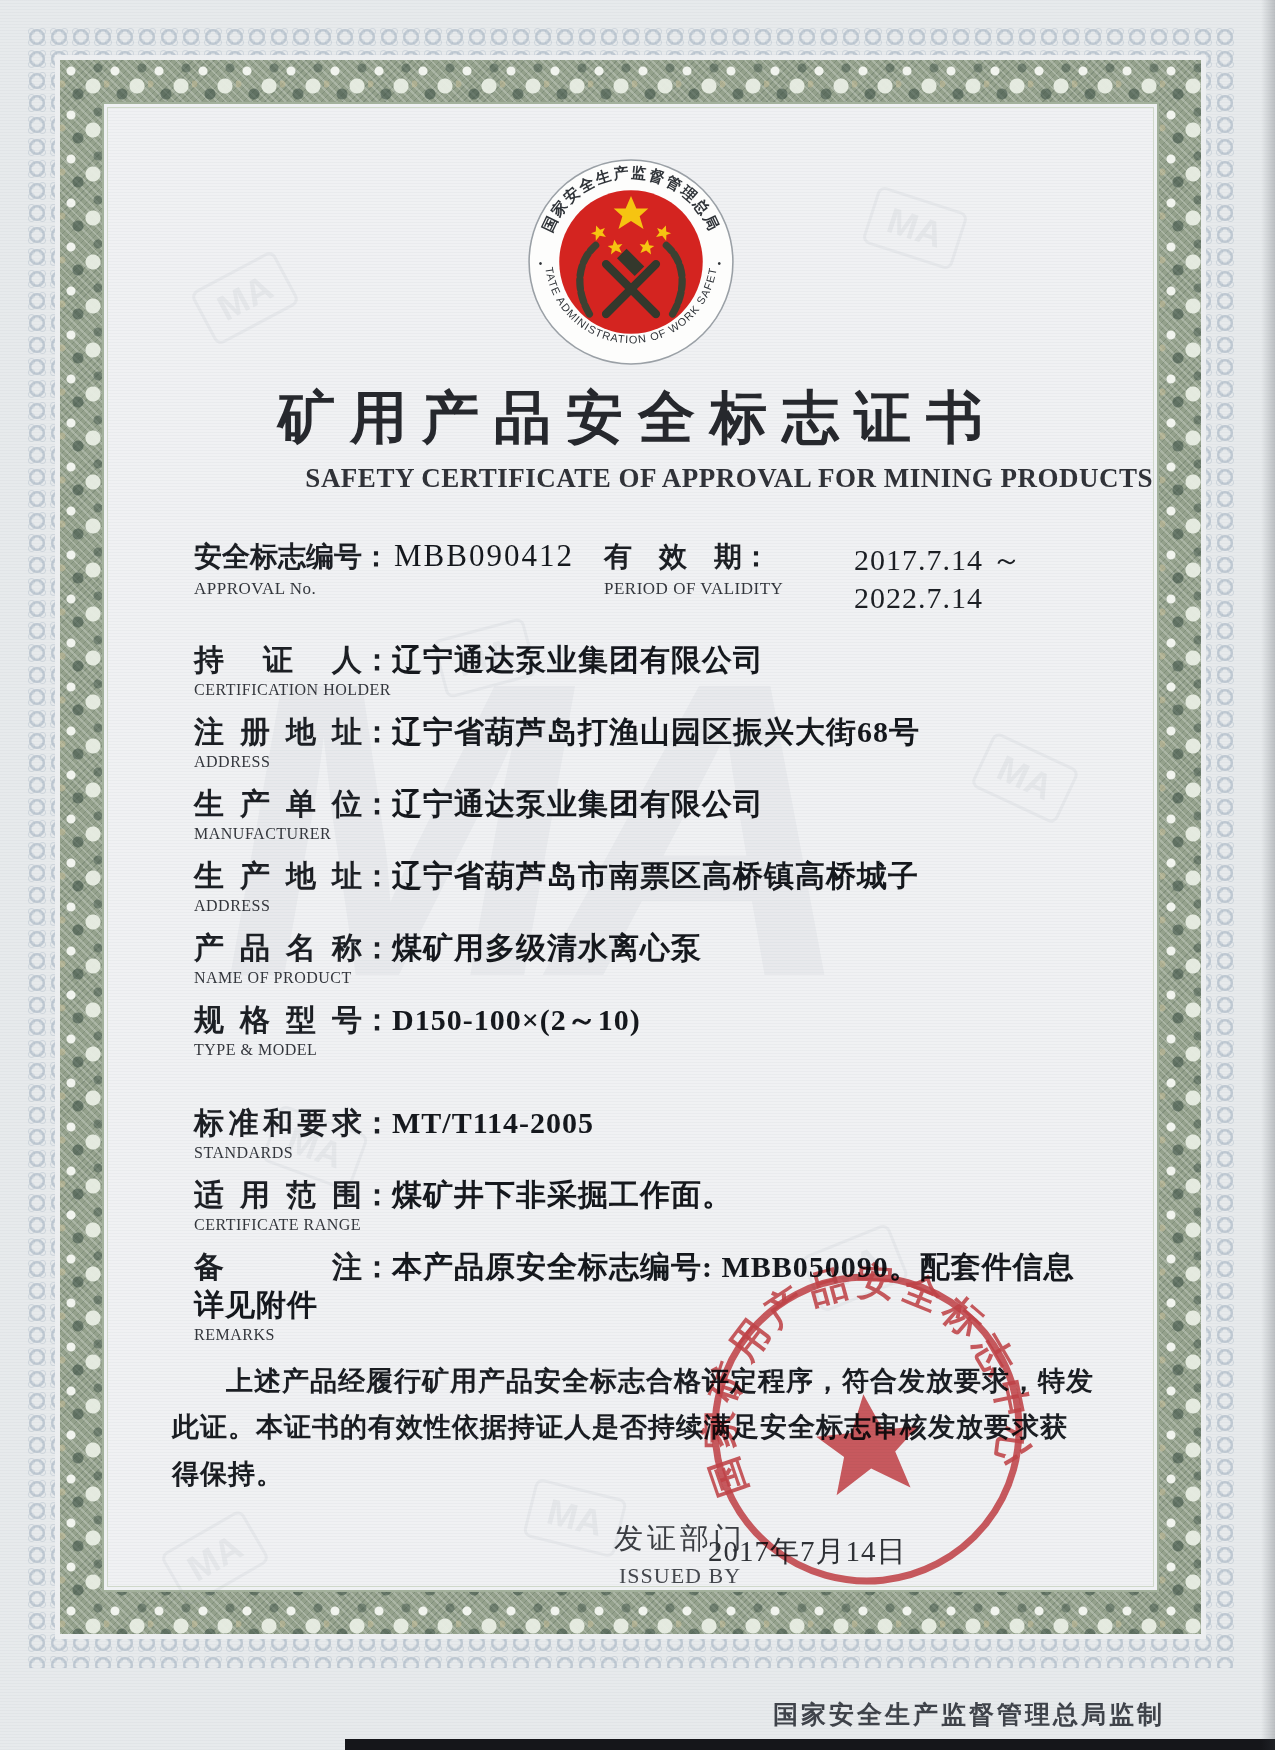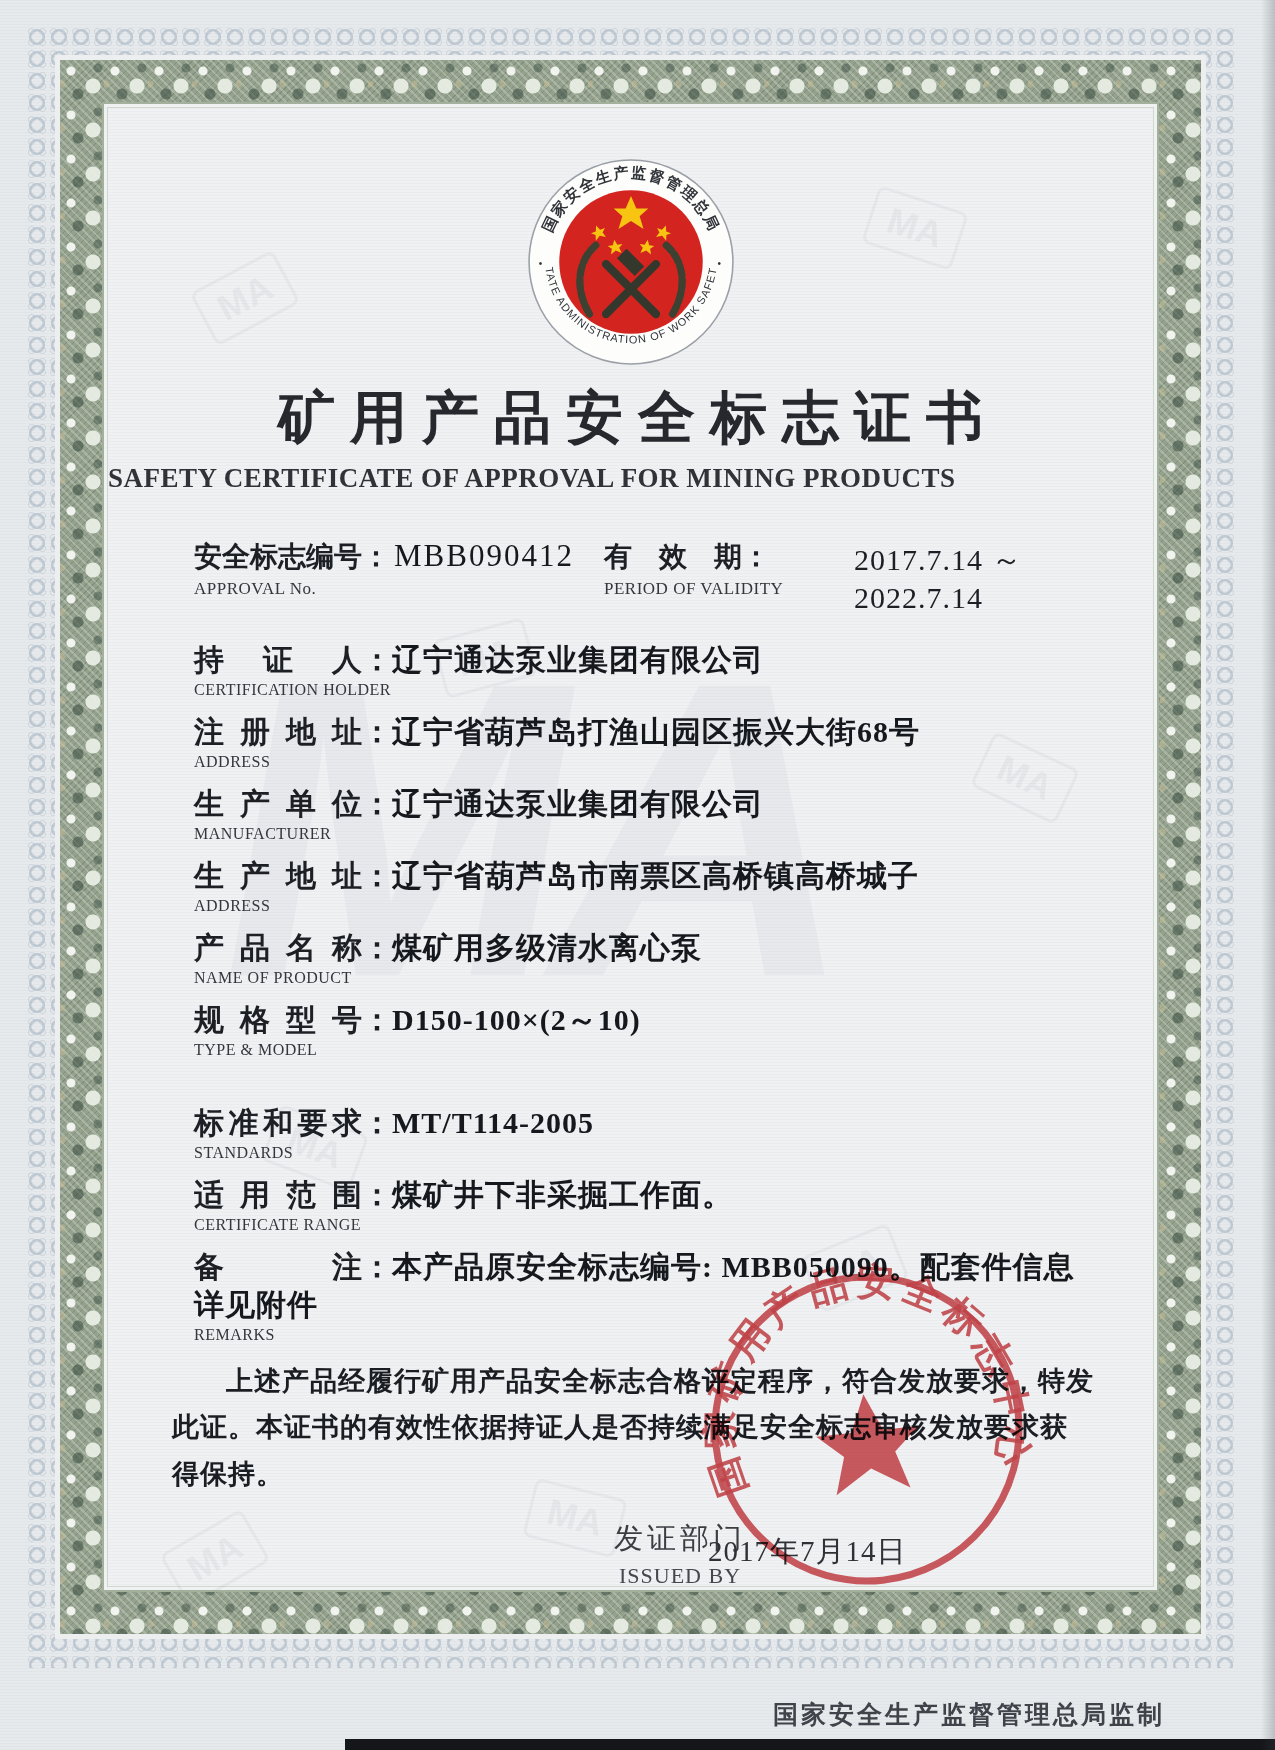--- a/index.html
+++ b/index.html
@@ -62,21 +62,21 @@
   
   .emblem-wrap { position:relative; z-index:1; padding-top:50px; text-align:center; }
   .emblem { width:208px; height:208px; }
 
   
   .title-zh {
     position:relative; z-index:1; margin-top:10px; text-align:center;
     font-size:57px; font-weight:bold; color:#26282d; letter-spacing:15px; text-indent:15px;
   }
   .title-en {
-    position:relative; z-index:1; margin-top:6px; text-align:left;
+    position:relative; z-index:1; margin-top:6px; text-align:right;
     font-size:27px; font-weight:bold; color:#303238; letter-spacing:.5px;
   }
 
   
   .approval-row { position:relative; z-index:1; display:flex; margin:44px 60px 0 86px; }
   .app-no { width:410px; }
   .app-validity { width:250px; }
   .app-dates { flex:1; padding-top:2px; font-size:30px; color:#1c1f24; letter-spacing:1px; }
   .zh-cap { font-size:28px; font-weight:bold; color:#1c1f24; }
   .en-cap { font-size:17px; color:#33363c; margin-top:3px; letter-spacing:.5px; }

